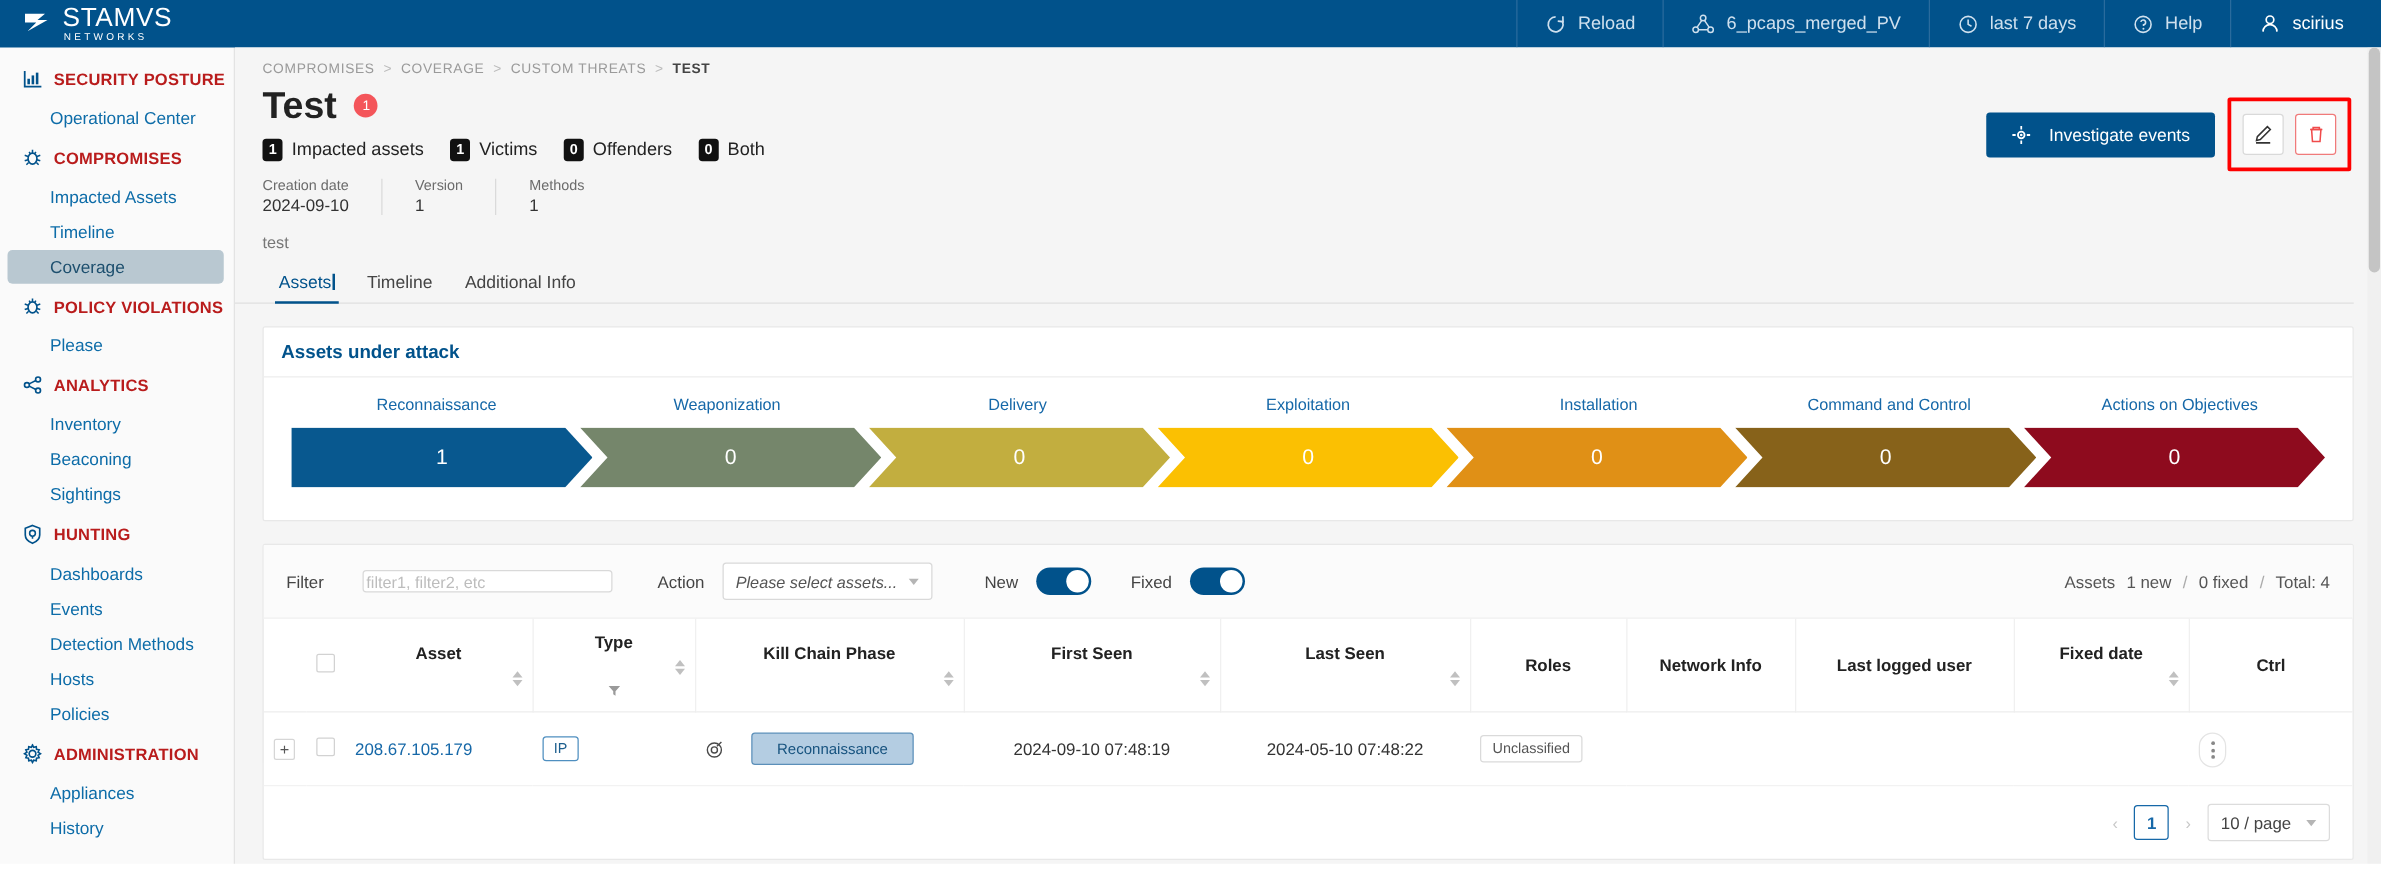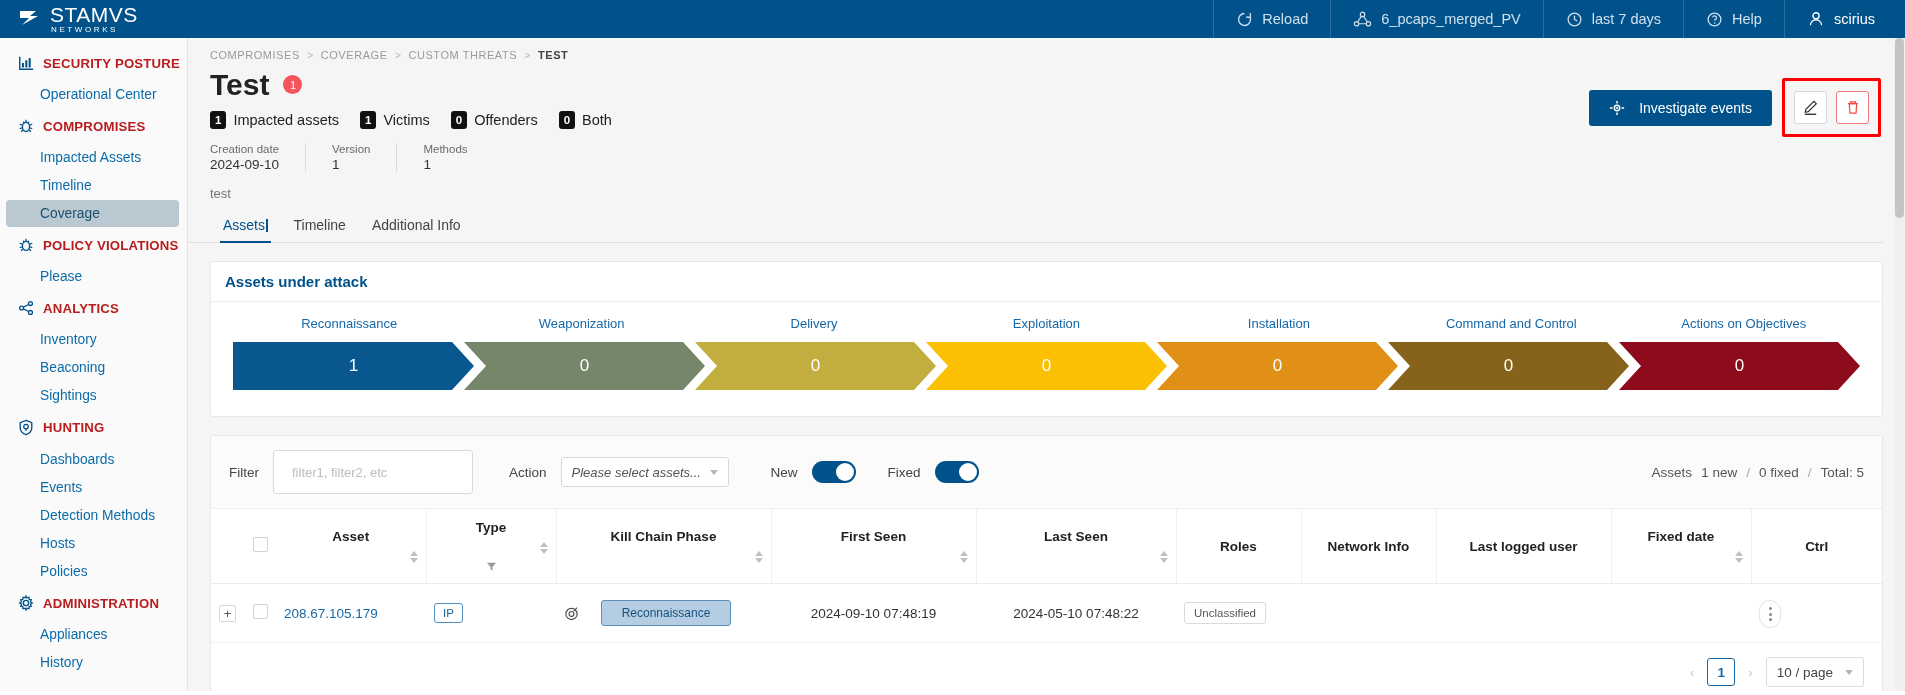--- a/index.html
+++ b/index.html
@@ -131,22 +131,22 @@
   .kc-bar:first-child { clip-path: polygon(0 0, calc(100% - 22px) 0, 100% 50%, calc(100% - 22px) 100%, 0 100%); }
   .kc-bar:last-child { margin-right: 0; }
 
   
   .tbl-toolbar {
     display: flex; align-items: center; padding: 14px 18px; gap: 14px;
     background: #fbfbfb; border-bottom: 1px solid #efefef;
   }
   .tt-label { font-size: 13.5px; color: #444; }
   .tt-input {
-    width: 200px; height: 44px; border: 1px solid #d9d9d9; border-radius: 3px;
-    padding: 0 18px; font-size: 13px; font-family: inherit; color: #333; background:#fff;
+    width: 200px; height: 18px; border: 1px solid #d9d9d9; border-radius: 3px;
+    padding: 0 2px; font-size: 13px; font-family: inherit; color: #333; background:#fff;margin-left:17px;
   }
   .tt-input::placeholder { color: #bdbdbd; }
   .tt-select {
     width: 168px; height: 30px; border: 1px solid #d9d9d9; border-radius: 3px;
     background: #fff; display: flex; align-items: center; padding: 0 10px;
     font-size: 13px; color: #555; font-style: italic; cursor: pointer;
     justify-content: space-between;
   }
   .toggle {
     width: 44px; height: 22px; border-radius: 11px; background: #01528b;
@@ -471,21 +471,21 @@
         <div class="toggle"></div>
         <span class="tt-label" style="margin-left:18px">Fixed</span>
         <div class="toggle"></div>
         <div class="tt-spacer"></div>
         <div class="tt-counts">
           <span>Assets</span>
           <span>1 new</span>
           <span class="muted">/</span>
           <span>0 fixed</span>
           <span class="muted">/</span>
-          <span>Total: 5</span>
+          <span>Total: 4</span>
         </div>
       </div>
 
       <table class="assets">
         <thead>
           <tr>
             <th style="width:34px;border-right:none"></th>
             <th style="width:30px;border-right:none">
               <span class="cb"></span>
             </th>

